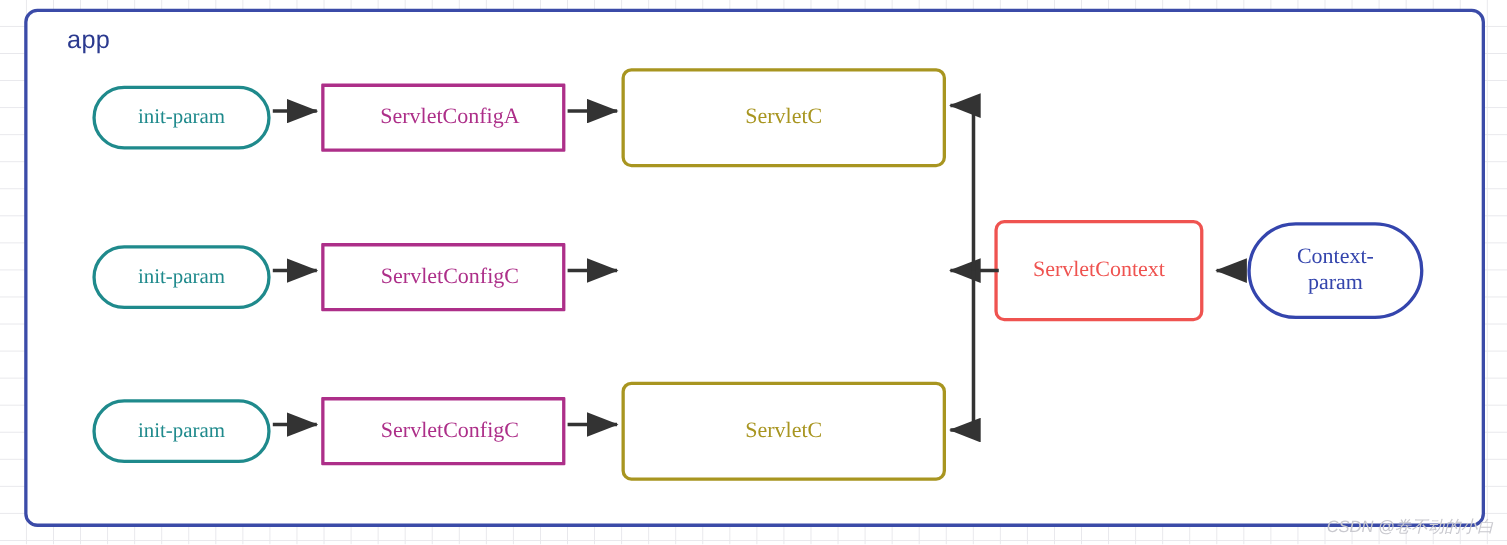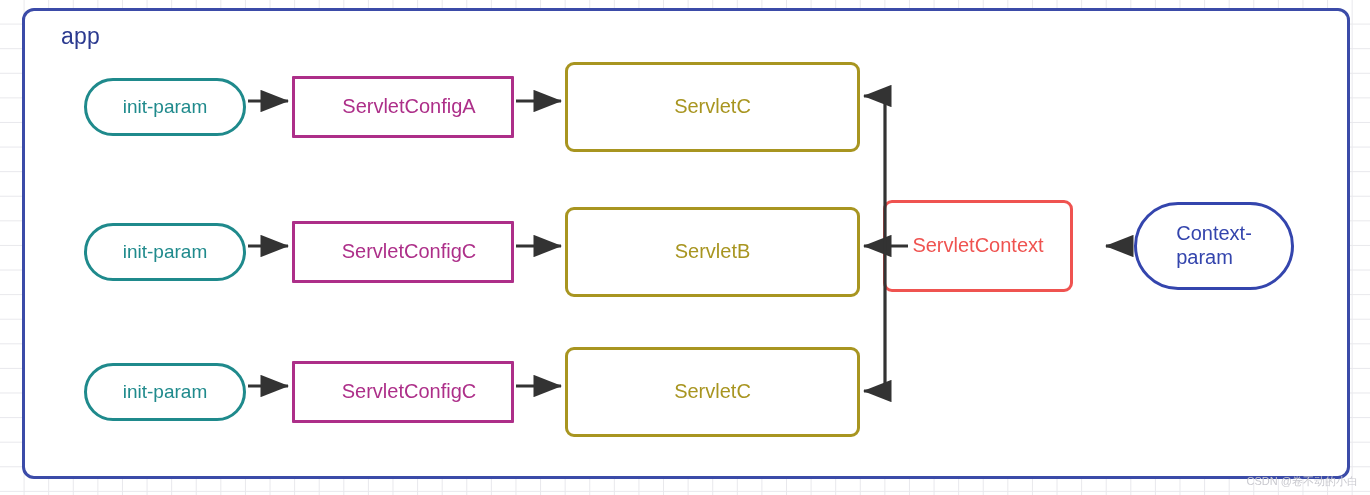--- a/index.html
+++ b/index.html
@@ -38,23 +38,25 @@
     letter-spacing: .2px;
     white-space: nowrap;
   }
 
   
   .node {
     position: absolute;
     display: flex;
     align-items: center;
     justify-content: center;
+    text-align: center;
     background: #ffffff;
     line-height: 1.18;
     white-space: pre-line;
+    font-family: Liberation Serif, serif;
   }
 
   .node-initparam {
     width: 162px; height: 58px;
     border: 3px solid #1f8a8c;
     border-radius: 29px;
     color: #1f8a8c;
     font-size: 19px;
   }
   .node-config {
@@ -101,47 +103,47 @@
     position: absolute;
     left: 0; top: 0;
     width: 1370px; height: 495px;
     pointer-events: none;
   }
 
   
   #watermark {
     position: absolute;
     right: 12px; bottom: 6px;
-    font-size: 11px;
+    font-size: 15px;
     color: #c9c9cf;
     white-space: nowrap;
+    font-style: italic;
   }
 </style>
 </head>
 <body>
 
 <div id="canvas">
 
   <div id="app-container">
     <div id="app-label">app</div>
   </div>
 
   <div class="node node-initparam row-a col-initparam">init-param</div>
   <div class="node node-config row-a col-config">ServletConfigA</div>
   <div class="node node-servlet row-a col-servlet">ServletC</div>
 
   <div class="node node-initparam row-b col-initparam">init-param</div>
   <div class="node node-config row-b col-config">ServletConfigC</div>
-  <div class="node node-servlet row-b col-servlet">ServletB</div>
 
   <div class="node node-initparam row-c col-initparam">init-param</div>
   <div class="node node-config row-c col-config">ServletConfigC</div>
   <div class="node node-servlet row-c col-servlet">ServletC</div>
 
-  <div class="node node-context" style="left:883px; top:200px;">ServletContext</div>
+  <div class="node node-context" style="left:904px; top:200px;">ServletContext</div>
   <div class="node node-ctxparam" style="left:1134px; top:202px;">Context-
 param</div>
 
   <svg id="edges" viewBox="0 0 1370 495">
     <defs>
       <marker id="arrowhead" markerWidth="9" markerHeight="7" refX="8.6" refY="3.5" orient="auto" markerUnits="strokeWidth">
         <polygon points="0 0, 9 3.5, 0 7" fill="#333333"></polygon>
       </marker>
     </defs>
 

